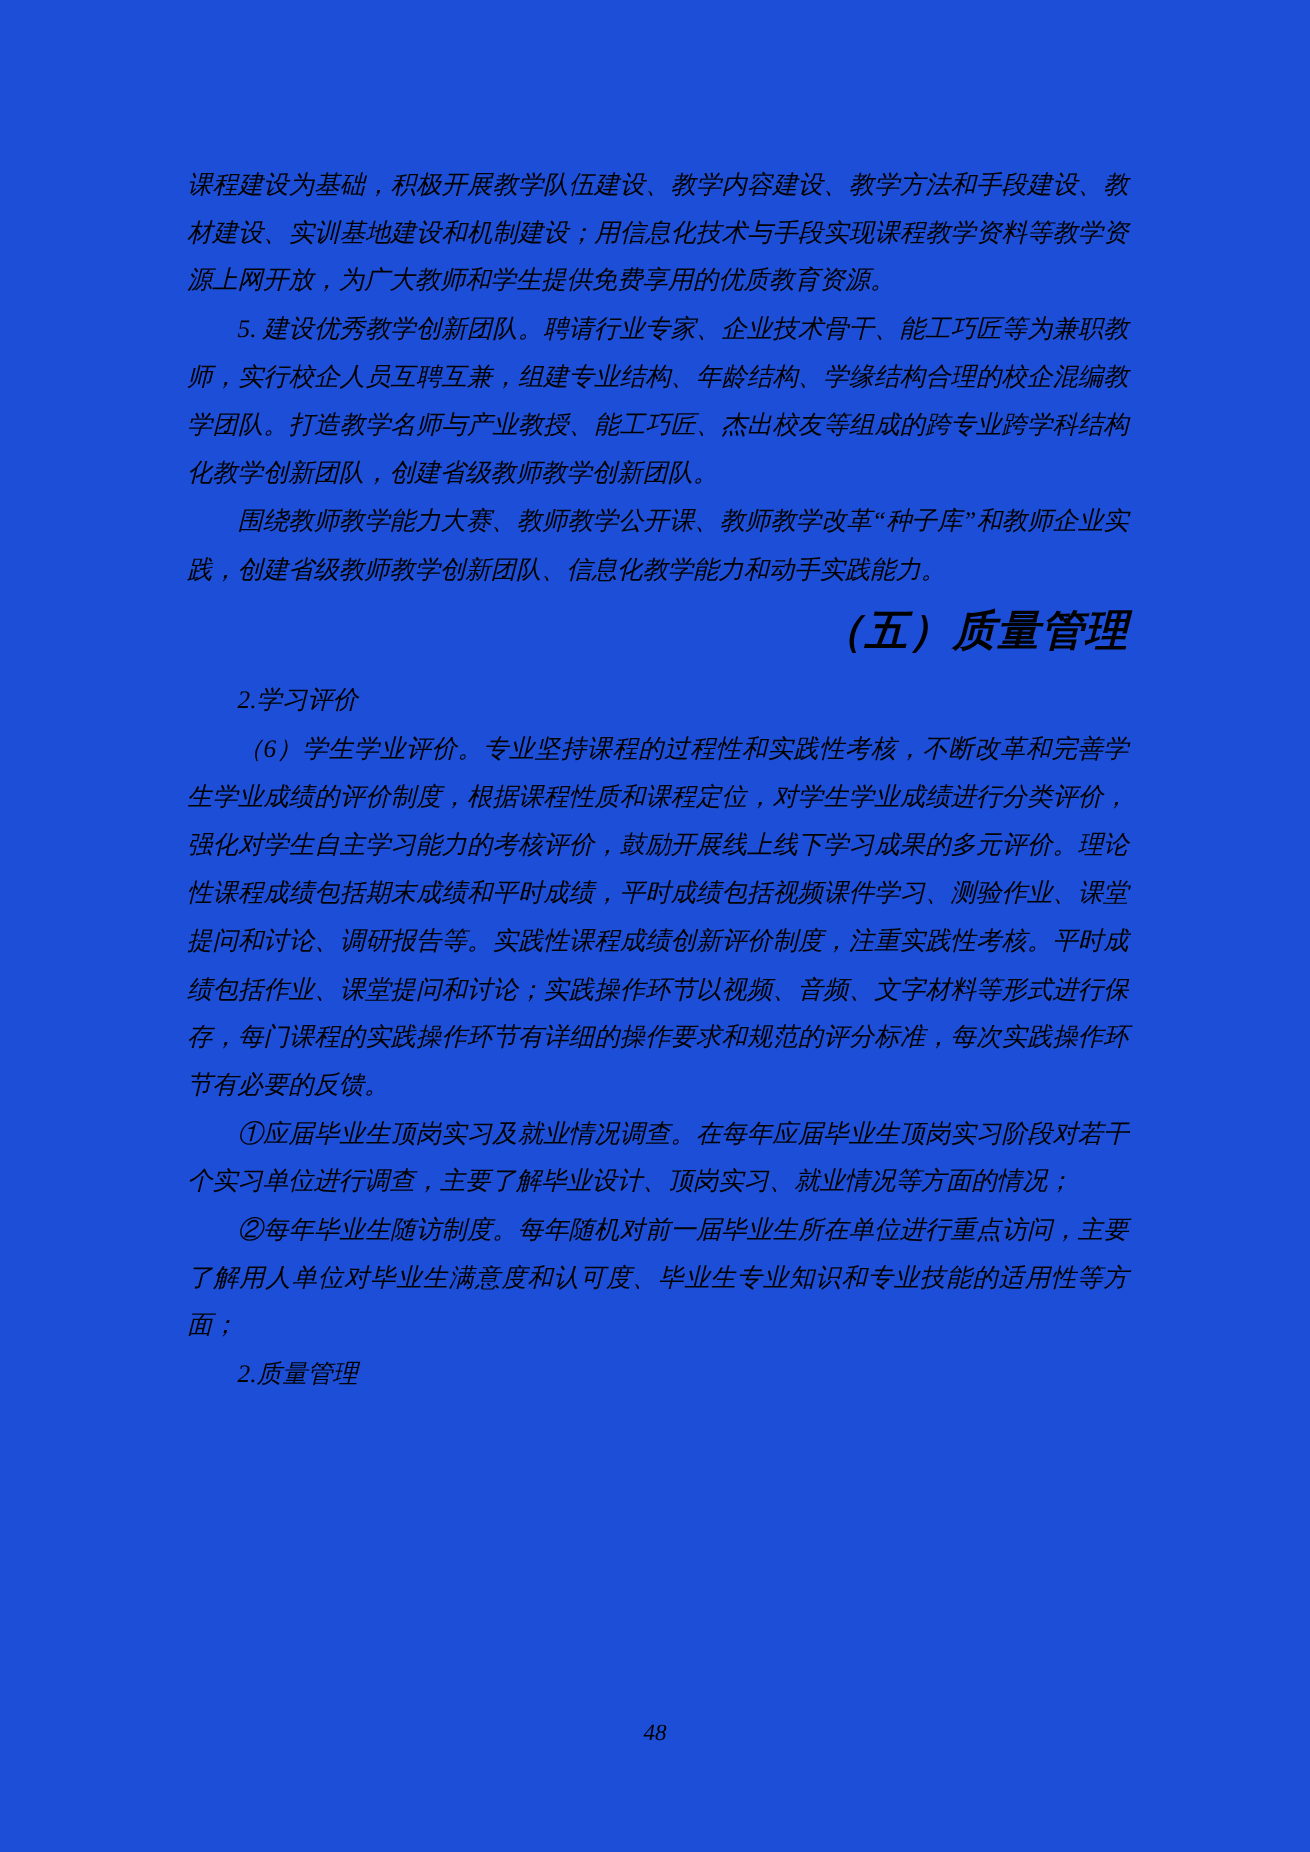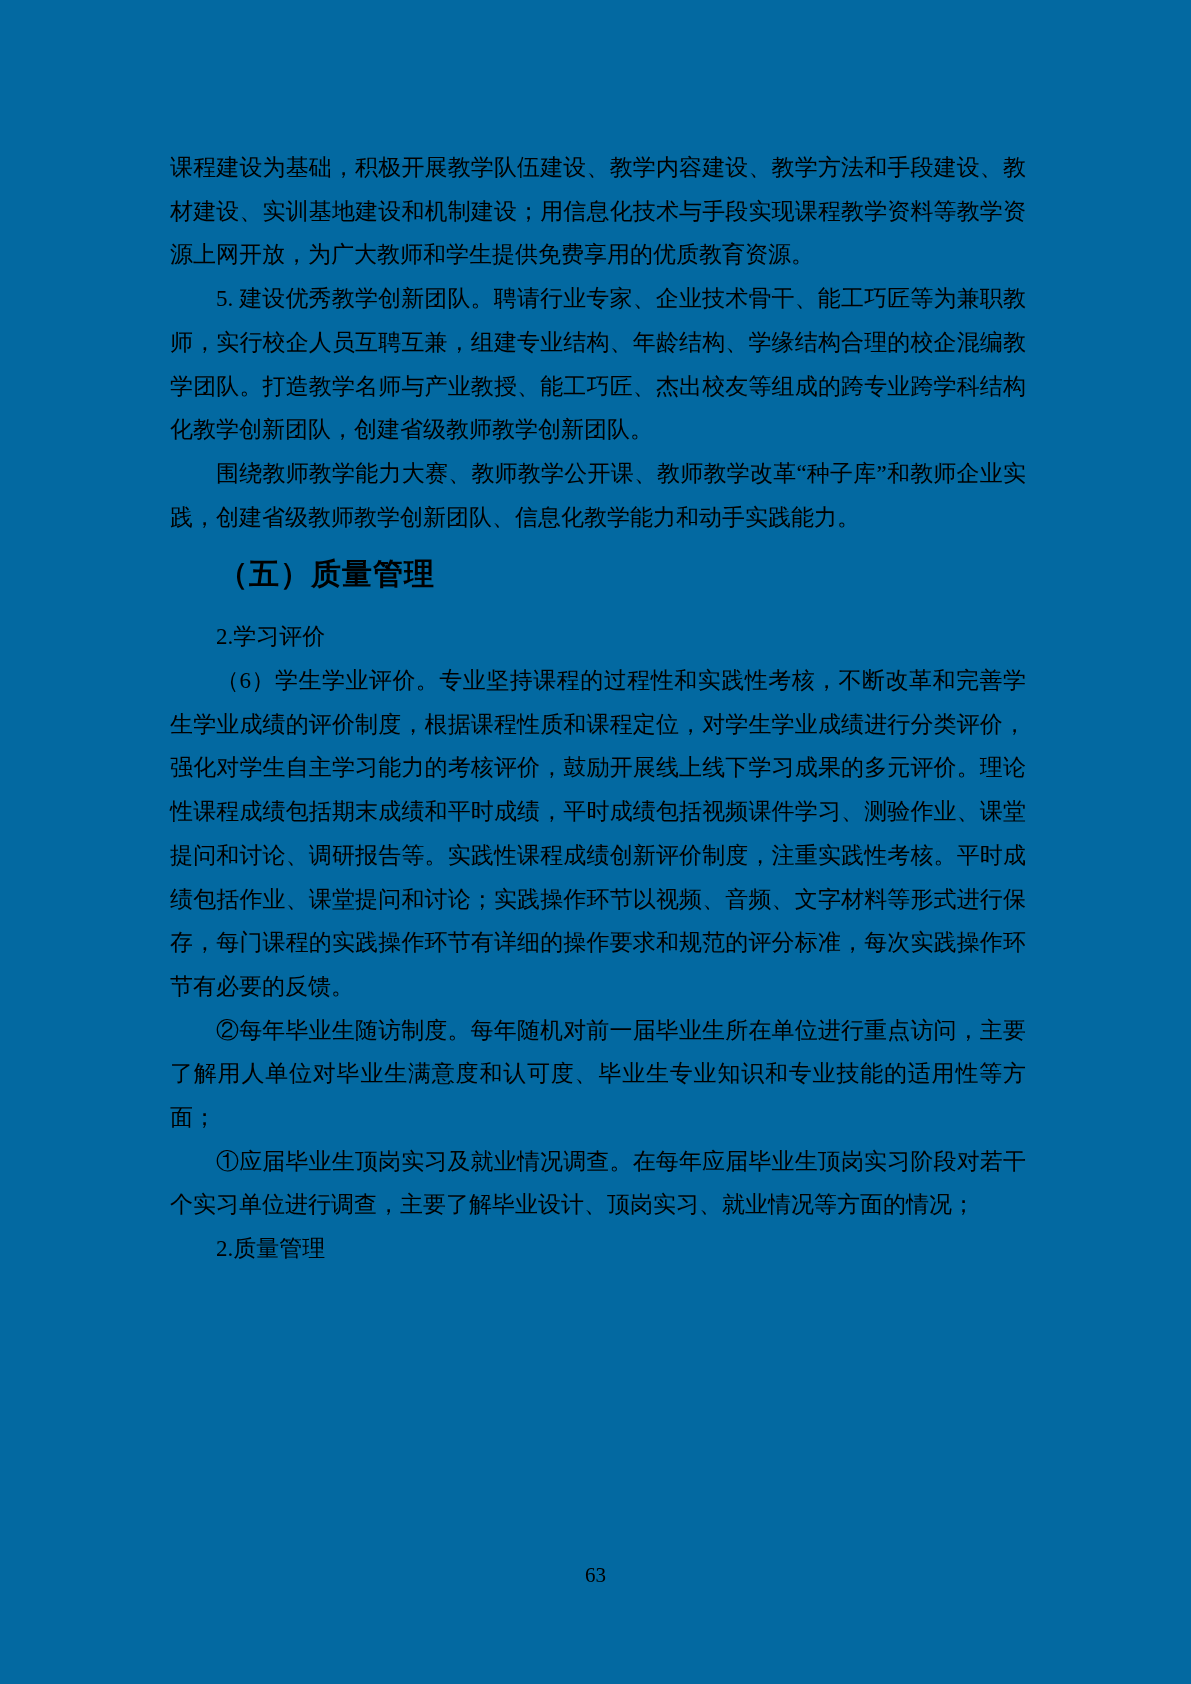--- a/index.html
+++ b/index.html
@@ -11,45 +11,47 @@
     width: 1191px;
     height: 1684px;
     position: relative;
     font-family: "Liberation Serif", "DejaVu Serif", serif;
     color: #000000;
     overflow: hidden;
   }
   .page {
     position: absolute;
     inset: 0;
-    background: #0369a1;
+    background: #1d4ed8;
+    font-style: italic;
   }
   .content {
     position: absolute;
     left: 170px;
     top: 146px;
     width: 856px;
   }
   p.body {
     margin: 0;
     font-size: 23px;
     line-height: 43.7px;
     text-align: justify;
     word-break: break-all;
   }
   p.ind {
     text-indent: 46px;
   }
   h2.heading {
     margin: 13px 0 19px 0;
-    font-size: 30px;
+    font-size: 39px;
     line-height: 44px;
     font-weight: 700;
     text-indent: 48px;
     letter-spacing: 1px;
+    text-align: right;
   }
   .footer {
     position: absolute;
     top: 1563px;
     left: 0;
     width: 100%;
     text-align: center;
     font-size: 21px;
     line-height: 24px;
   }
@@ -58,18 +60,18 @@
 <body>
 
 <div class="page">
   <div class="content">
     <p class="body">课程建设为基础，积极开展教学队伍建设、教学内容建设、教学方法和手段建设、教材建设、实训基地建设和机制建设；用信息化技术与手段实现课程教学资料等教学资源上网开放，为广大教师和学生提供免费享用的优质教育资源。</p>
     <p class="body ind">5. 建设优秀教学创新团队。聘请行业专家、企业技术骨干、能工巧匠等为兼职教师，实行校企人员互聘互兼，组建专业结构、年龄结构、学缘结构合理的校企混编教学团队。打造教学名师与产业教授、能工巧匠、杰出校友等组成的跨专业跨学科结构化教学创新团队，创建省级教师教学创新团队。</p>
     <p class="body ind">围绕教师教学能力大赛、教师教学公开课、教师教学改革“种子库”和教师企业实践，创建省级教师教学创新团队、信息化教学能力和动手实践能力。</p>
     <h2 class="heading">（五）质量管理</h2>
     <p class="body ind">2.学习评价</p>
     <p class="body ind">（6）学生学业评价。专业坚持课程的过程性和实践性考核，不断改革和完善学生学业成绩的评价制度，根据课程性质和课程定位，对学生学业成绩进行分类评价，强化对学生自主学习能力的考核评价，鼓励开展线上线下学习成果的多元评价。理论性课程成绩包括期末成绩和平时成绩，平时成绩包括视频课件学习、测验作业、课堂提问和讨论、调研报告等。实践性课程成绩创新评价制度，注重实践性考核。平时成绩包括作业、课堂提问和讨论；实践操作环节以视频、音频、文字材料等形式进行保存，每门课程的实践操作环节有详细的操作要求和规范的评分标准，每次实践操作环节有必要的反馈。</p>
+    <p class="body ind">①应届毕业生顶岗实习及就业情况调查。在每年应届毕业生顶岗实习阶段对若干个实习单位进行调查，主要了解毕业设计、顶岗实习、就业情况等方面的情况；</p>
     <p class="body ind">②每年毕业生随访制度。每年随机对前一届毕业生所在单位进行重点访问，主要了解用人单位对毕业生满意度和认可度、毕业生专业知识和专业技能的适用性等方面；</p>
-    <p class="body ind">①应届毕业生顶岗实习及就业情况调查。在每年应届毕业生顶岗实习阶段对若干个实习单位进行调查，主要了解毕业设计、顶岗实习、就业情况等方面的情况；</p>
     <p class="body ind">2.质量管理</p>
   </div>
-  <div class="footer">63</div>
+  <div class="footer">48</div>
 </div>
 
 </body></html>

